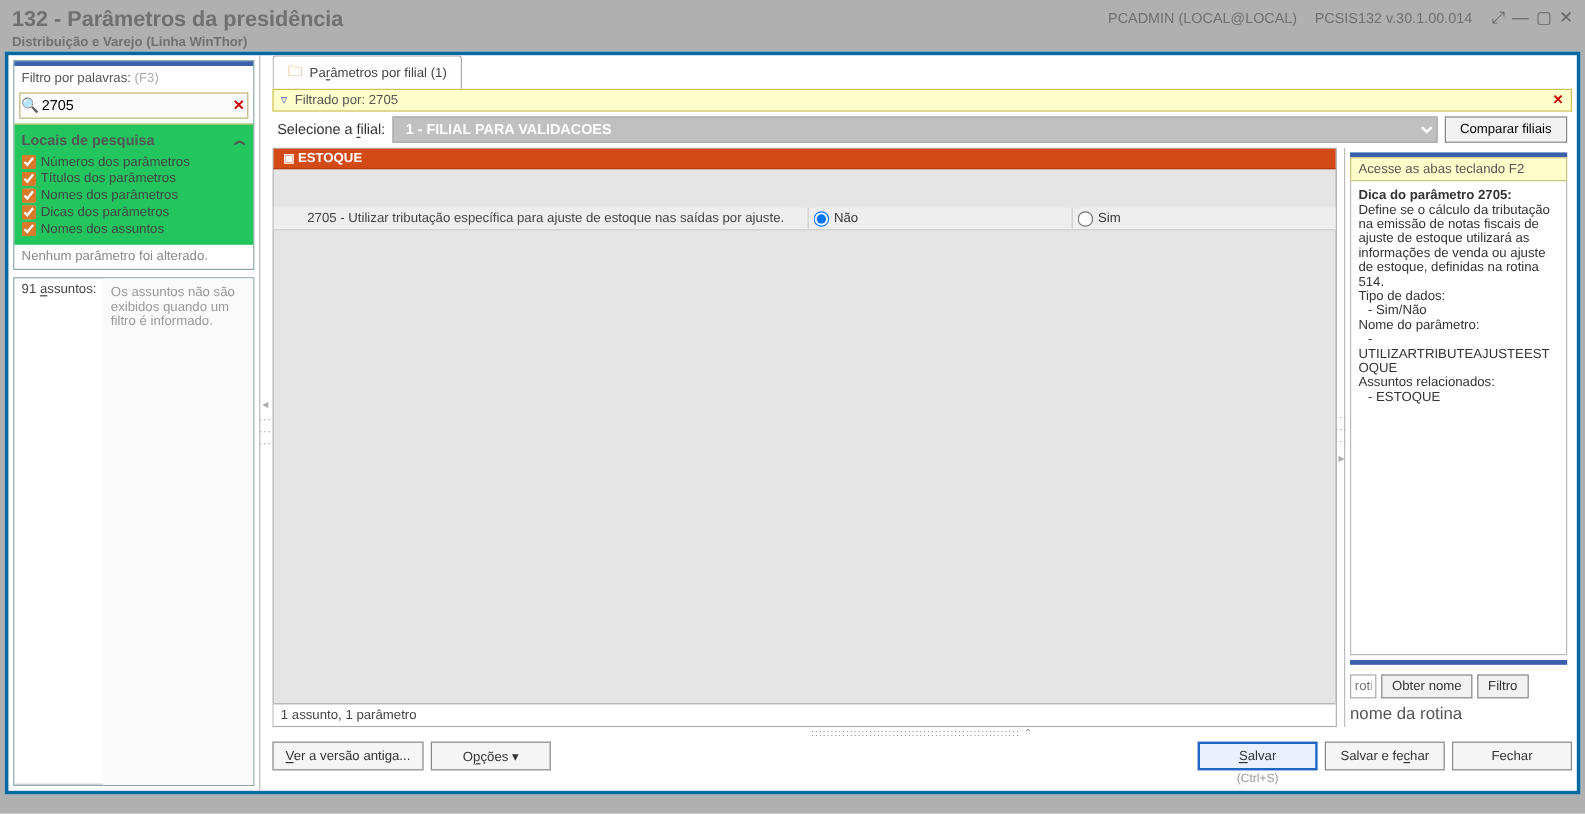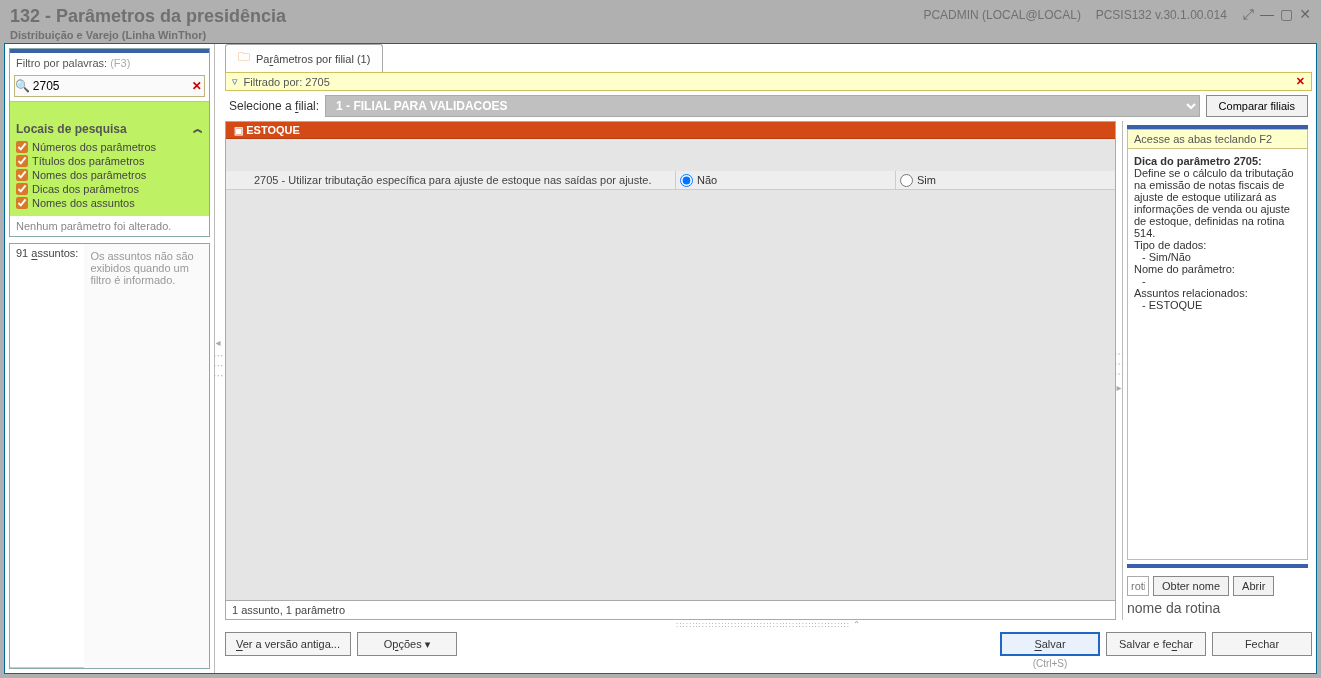--- a/index.html
+++ b/index.html
@@ -24,22 +24,22 @@
 .title-left { display: flex; flex-direction: column; }
 .app-title { font-size: 18px; font-weight: 600; color: #707070; }
 .app-sub   { font-size: 11px; font-weight: 600; color: #707070; margin-top: 2px; }
 .title-right { display: flex; align-items: center; gap: 4px; color: #707070; }
 .win-ctrl { display: flex; gap: 6px; margin-left: 12px; }
 .win-ctrl span { font-size: 14px; color: #666; cursor: default; }
 
 .workspace {
   flex: 1;
   background: #fff;
-  border: 1px solid #0369a1;
-  margin: 0 4px 4px 4px;
+  border: 3px solid #0369a1;
+  margin: 0 4px 16px 4px;
   display: flex;
   overflow: hidden;
   justify-content: flex-end;
 }
 
 
 .left-col {
   width: 210px;
   display: flex;
   flex-direction: column;
@@ -67,23 +67,23 @@
   flex: 1;
   border: none;
   outline: none;
   background: transparent;
   font-size: 12px;
   padding: 2px;
 }
 .search-row .clear-x { width: 18px; text-align: center; color: #c00; font-weight: bold; cursor: pointer; }
 
 .locais {
-  background: #bef264;
+  background: #22c55e;
   border-top: 1px solid #ccc280;
-  padding: 20px 6px 6px 6px;
+  padding: 6px 6px 6px 6px;
 }
 .locais-head { display: flex; justify-content: space-between; align-items: center; font-weight: 600; color: #555; margin-bottom: 4px; cursor: pointer; }
 .locais-head .chev { font-size: 10px; }
 .check-line { display: flex; align-items: center; gap: 4px; font-size: 11px; color: #444; padding: 1px 0; }
 .check-line input { accent-color: #d87a2a; width: 12px; height: 12px; }
 .status-small { font-size: 11px; color: #888; padding: 4px 6px; }
 
 .assuntos-panel { flex: 1; display: flex; }
 .assuntos-head { padding: 3px 6px; font-size: 11px; color: #444; border-bottom: 1px solid #ccc; }
 .assuntos-body { flex: 1; padding: 6px; font-size: 11px; color: #999; background: #fafafa; overflow: auto; }
@@ -401,33 +401,34 @@
         <div class="right-body">
           <div><b>Dica do parâmetro 2705:</b></div>
           <div>Define se o cálculo da tributação na emissão de notas fiscais de ajuste de estoque utilizará as informações de venda ou ajuste de estoque, definidas na rotina 514.</div>
           <div>
             <div>Tipo de dados:</div>
             <div style="padding-left:8px;">- Sim/Não</div>
           </div>
           <div>
             <div>Nome do parâmetro:</div>
             <div style="padding-left:8px;">-</div>
+            <div class="param-name">UTILIZARTRIBUTEAJUSTEESTOQUE</div>
           </div>
           <div>
             <div>Assuntos relacionados:</div>
             <div style="padding-left:8px;">- ESTOQUE</div>
           </div>
           <div style="flex:1"></div>
         </div>
         <div class="blue-top" style="margin-top:4px;"></div>
         <div class="routine-panel">
           <div class="routine-row">
             <input type="text" placeholder="rotina" style="">
             <button>Obter nome</button>
-            <button>Abrir</button>
+            <button>Filtro</button>
           </div>
           <div class="routine-name">nome da rotina</div>
         </div>
       </div>
 
     </div>
 
     <div class="splitter-h"></div>
 
     <div class="button-row">

